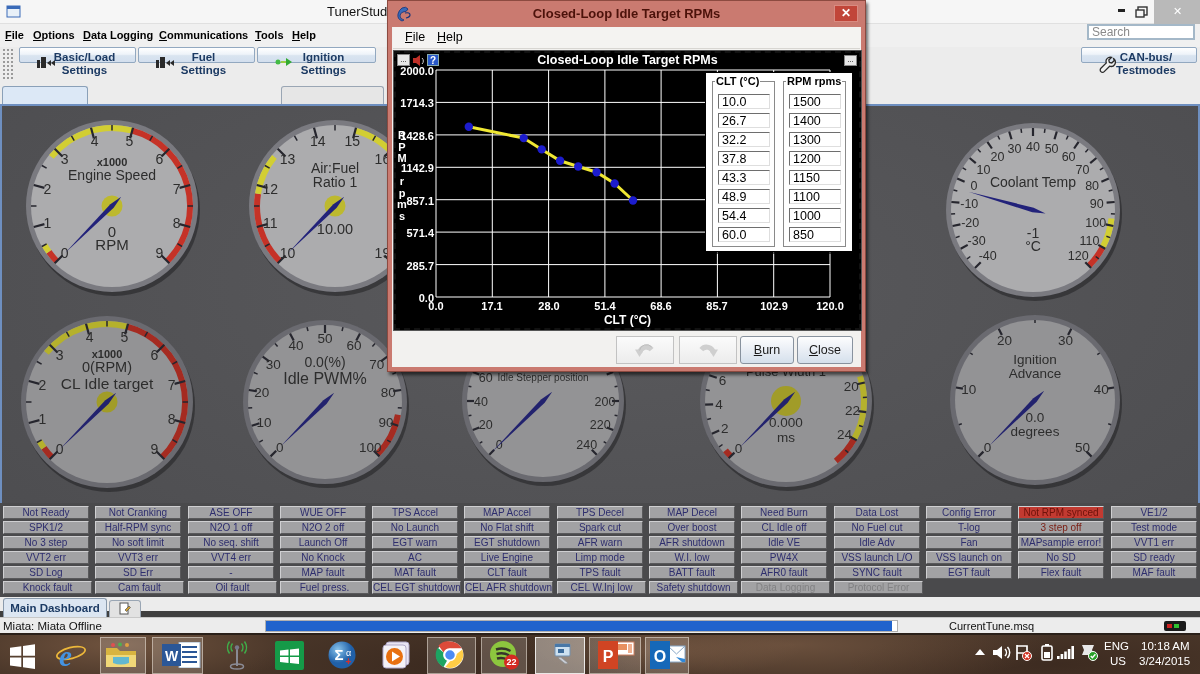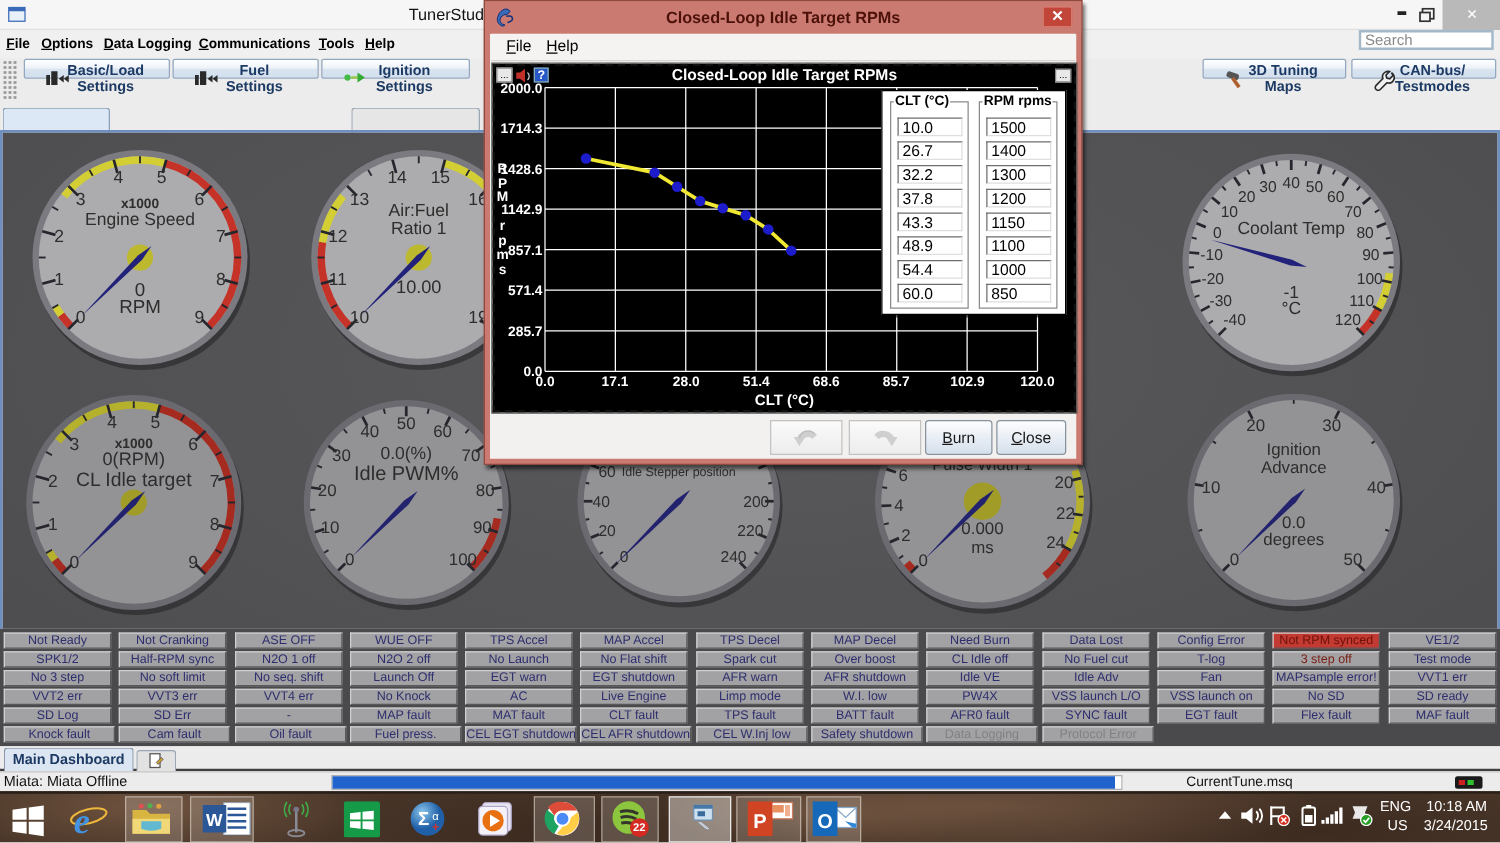--- a/index.html
+++ b/index.html
@@ -24,21 +24,21 @@
 
 #dash{position:absolute;left:0;top:104px;width:1200px;height:399px;background:radial-gradient(ellipse 900px 420px at 50% 45%,#5a5a5d,#4c4c4f 95%);border-top:2px solid #6e8fc0;border-left:2px solid #6e8fc0;border-right:2px solid #6e8fc0}
 
 #grid{position:absolute;left:0;top:503px;width:1200px;height:94px;background:#4a4a4c}
 .cell{position:absolute;width:86px;height:13px;background:#a2a2a4;border:1px solid;border-color:#cfcfd1 #59595b #59595b #cfcfd1;font-size:10px;color:#2e2e6e;text-align:center;line-height:11px;overflow:hidden;white-space:nowrap}
 .c6{width:89px}
 .cred{background:#c23a31;color:#6e120a}
 .credtxt{color:#7a1d12}
 .cdis{color:#818183}
 
-#btabs{position:absolute;left:0;top:597px;width:1200px;height:20px;background:#ececec;border-bottom:2px solid #404040}
+#btabs{position:absolute;left:0;top:597px;width:1200px;height:20px;background:#ececec;border-bottom:6px solid #404040}
 #mdtab{position:absolute;left:3px;top:1px;width:104px;height:19px;background:#dce6f2;border:1px solid #8a9aac;border-bottom:none;border-radius:3px 3px 0 0;font-size:11.5px;font-weight:bold;color:#1c3a63;text-align:center;padding-top:3px}
 #ntab{position:absolute;left:109px;top:3px;width:32px;height:17px;background:#e2e2e2;border:1px solid #9aa6b4;border-bottom:none;border-radius:3px 3px 0 0}
 
 #sbar{position:absolute;left:0;top:617px;width:1200px;height:16px;background:#ececec;border-top:1px solid #c8c8c8}
 #sbar .txt1{position:absolute;left:3px;top:2px;font-size:11.5px;color:#111}
 #pbarbg{position:absolute;left:265px;top:2px;width:633px;height:12px;background:#fff;border:1px solid #b0b0b0}
 #pbar{position:absolute;left:0px;top:0px;width:626px;height:10px;background:#2063cc}
 #sbar .txt2{position:absolute;left:949px;top:2px;font-size:11px;color:#111}
 #sled{position:absolute;right:14px;top:3px;width:22px;height:10px;background:#1a1a1a;border-radius:2px}
 #sled i{position:absolute;left:3px;top:3px;width:5px;height:4px;background:#cc2020}
@@ -133,29 +133,20 @@
       </div>
       <div class="tbtn" style="left:257px;width:119px">
         <span style="position:absolute;left:14px;top:8px">
           <svg width="22" height="12">
             <circle cx="6" cy="6" r="2.5" fill="#44bb44"></circle>
             <rect x="9" y="5" width="5" height="2" fill="#99cc44"></rect>
             <path d="M14 2 l6 4 -6 4 z" fill="#33aa33"></path>
           </svg>
         </span>
         <div style="position:absolute;left:14px;right:0;top:3px">Ignition<br>Settings</div>
-      </div>
-      <div class="tbtn" style="left:962px;width:115px">
-        <span style="position:absolute;left:16px;top:8px">
-          <svg width="20" height="16">
-            <rect x="2" y="2" width="10" height="5" rx="2" fill="#555" transform="rotate(20 7 5)"></rect>
-            <rect x="8" y="6" width="3" height="9" fill="#b06030" transform="rotate(-35 9 10)"></rect>
-          </svg>
-        </span>
-        <div style="position:absolute;left:14px;right:0;top:3px">3D Tuning<br>Maps</div>
       </div>
       <div class="tbtn" style="left:1081px;width:116px">
         <span style="position:absolute;left:15px;top:8px">
           <svg width="20" height="17" viewBox="0 0 20 17">
             <path d="M16.2 2.2 a4.4 4.4 0 0 1 1.6 6.1 a4.4 4.4 0 0 1 -5.2 1.9 L7.2 15.6 a2.3 2.3 0 0 1 -3.3 0 a2.3 2.3 0 0 1 0 -3.3 L9.3 6.9 a4.4 4.4 0 0 1 1.9 -5.2 a4.4 4.4 0 0 1 3.4 -0.4 L11.8 4 l0.6 2.4 2.4 0.6 2.7 -2.7z" fill="#f0f0f0" stroke="#2a2a2a" stroke-width="1.3"></path>
           </svg>
         </span>
         <div style="position:absolute;left:14px;right:0;top:3px">CAN-bus/<br>Testmodes</div>
       </div>
     </div>

